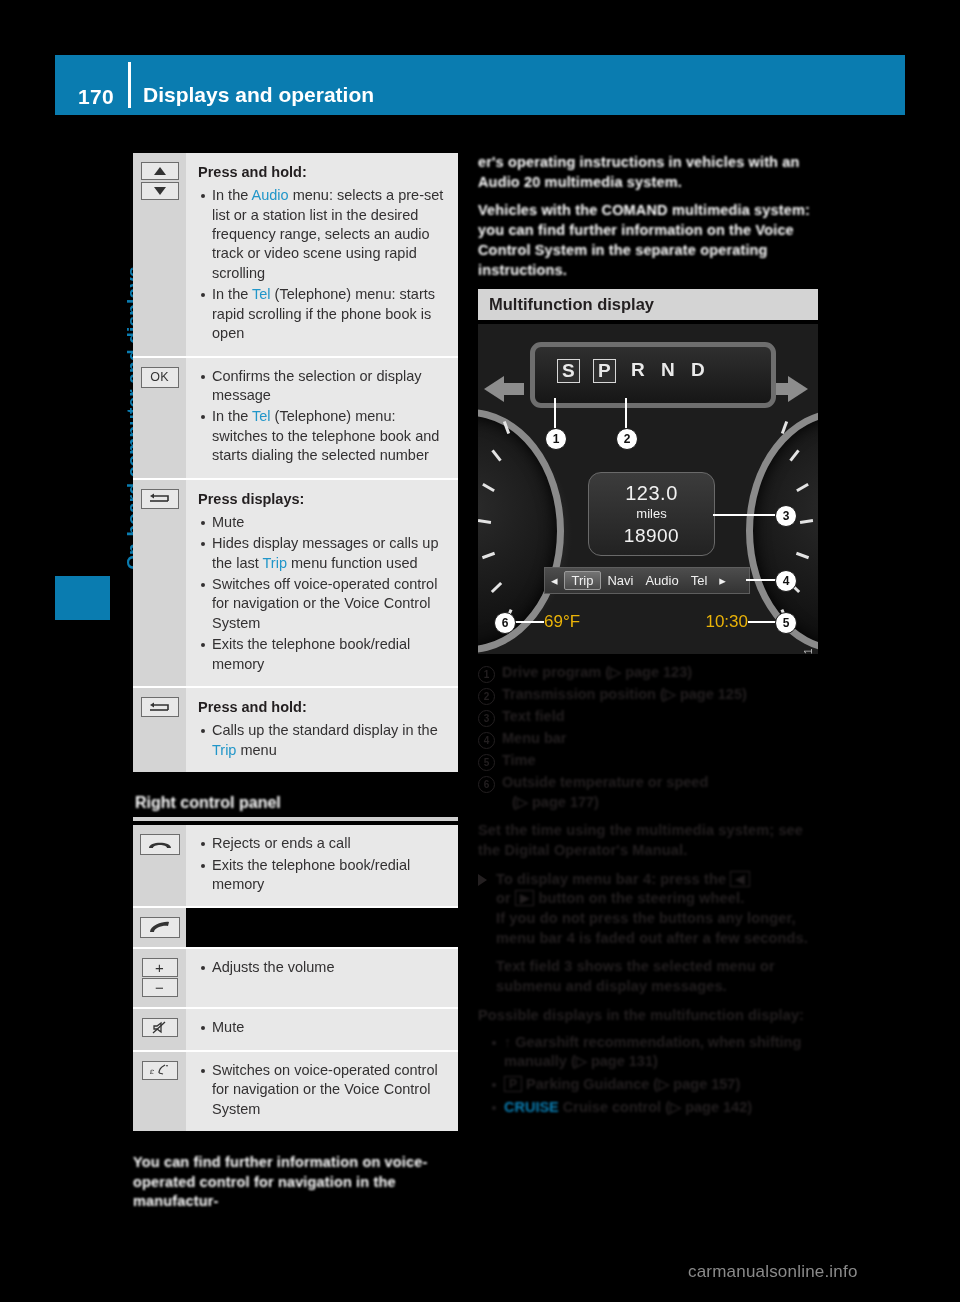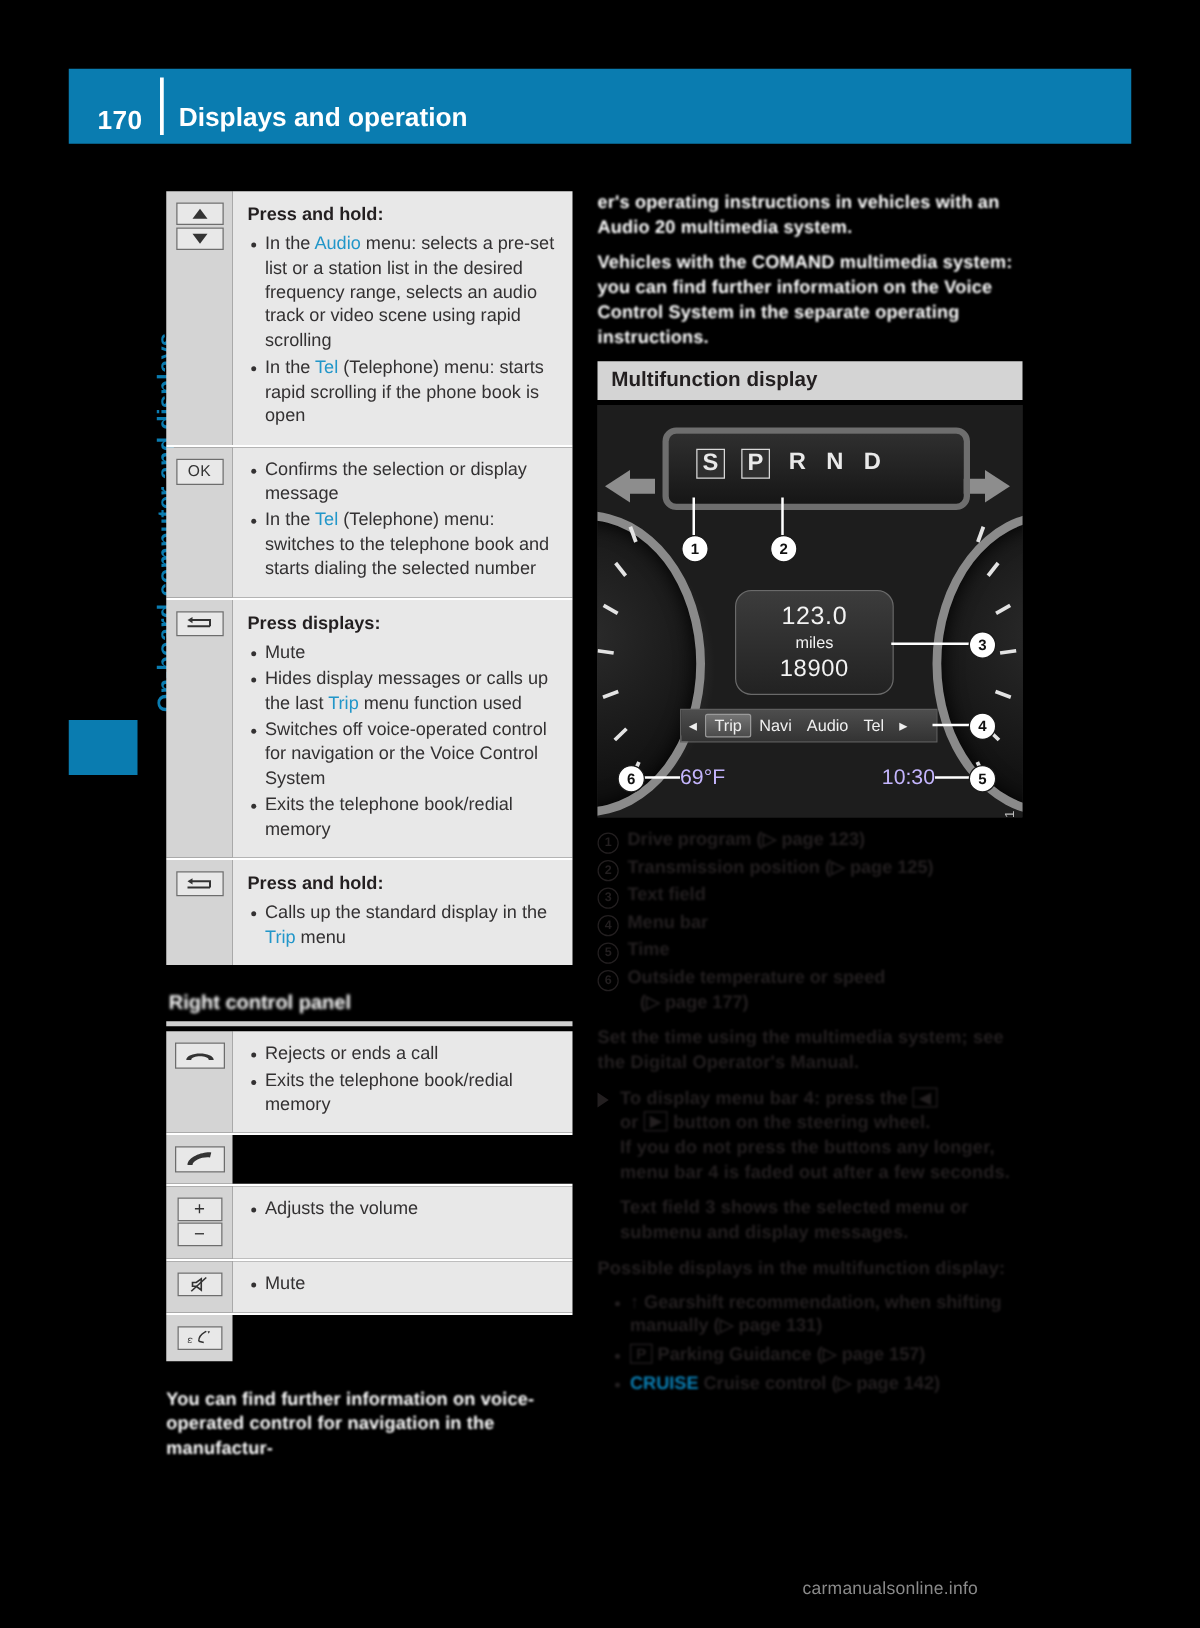--- a/index.html
+++ b/index.html
@@ -113,21 +113,21 @@
   .odo .v2{font-size:13px;margin-top:1px;}
   .odo .v3{font-size:19px;margin-top:4px;letter-spacing:.5px;}
 
   .menubar{position:absolute;left:66px;top:243px;width:204px;height:25px;
      background:linear-gradient(180deg,#4d4d4d,#333);border:1px solid #5e5e5e;
      display:flex;align-items:center;color:#f0f0f0;font-size:13px;}
   .menubar .mi{padding:0 6px;}
   .menubar .sel{background:linear-gradient(180deg,#747474,#4b4b4b);border:1px solid #9a9a9a;
      padding:1px 7px;border-radius:2px;}
   .statusrow{position:absolute;left:66px;top:288px;width:204px;display:flex;
-     justify-content:space-between;color:#c4b5fd;font-size:17px;}
+     justify-content:space-between;color:#eab308;font-size:17px;}
 
   .cal{position:absolute;width:20px;height:20px;border-radius:50%;background:#fff;
      border:1.7px solid #1a1a1a;color:#111;font-size:12px;font-weight:bold;
      display:flex;align-items:center;justify-content:center;}
   .ld{position:absolute;background:#fff;}
 
   .imgcode{position:absolute;right:4px;bottom:6px;color:#bdbdbd;font-size:10.5px;
      transform:rotate(-90deg);transform-origin:100% 100%;white-space:nowrap;
      letter-spacing:.5px;}
 
@@ -150,21 +150,21 @@
   .bul2 li{position:relative;font-size:14.5px;font-weight:bold;line-height:1.36;
      filter:blur(.9px);margin-bottom:3px;padding-left:12px;}
   .bul2 li:before{content:"";position:absolute;left:0;top:8px;width:4px;height:4px;
      border-radius:50%;background:#231f20;}
   .cruise{color:#0a7cb0;}
 
   .inlinebox{display:inline-block;border:1.6px solid #231f20;padding:0 4px;
      font-size:12px;line-height:14px;vertical-align:1px;}
 
   
-  .wm{position:absolute;left:642px;top:1262px;font-size:14px;color:#8a8a8a;
+  .wm{position:absolute;left:688px;top:1262px;font-size:17px;color:#8a8a8a;
       letter-spacing:.2px;}
 </style>
 </head>
 <body>
 
 <div id="page">
 
   <div class="hdr-band"></div>
   <div class="hdr-pageno">170</div>
   <div class="hdr-rule"></div>
@@ -311,20 +311,25 @@
       <div class="row">
         <div class="cell-icon">
           <div class="keybox kb-sm">
             <svg width="20" height="13" viewBox="0 0 20 13">
               <text x="0" y="10" font-size="8" fill="#333" font-family="Liberation Serif, serif">𝜀</text>
               <path d="M9 9 C9 3,14 2,15 1" fill="none" stroke="#333" stroke-width="1.2"></path>
               <path d="M9 9 L13 10" fill="none" stroke="#333" stroke-width="1.2"></path>
               <path d="M16 1 l2 0 l-1 2 z" fill="#333"></path>
             </svg>
           </div>
+        </div>
+        <div class="cell-body">
+          <ul class="bul">
+            <li><span>Switches on voice-operated control for navigation or the Voice Control System</span></li>
+          </ul>
         </div>
       </div>
     </div>
 
     <div class="ob white" style="margin-top:22px;">You can find further information on voice-operated control for navigation in the manufactur-</div>
   </div>
 
   <div class="col-right">
 
     <div class="ob tight white">er's operating instructions in vehicles with an Audio 20 multimedia system.</div>

